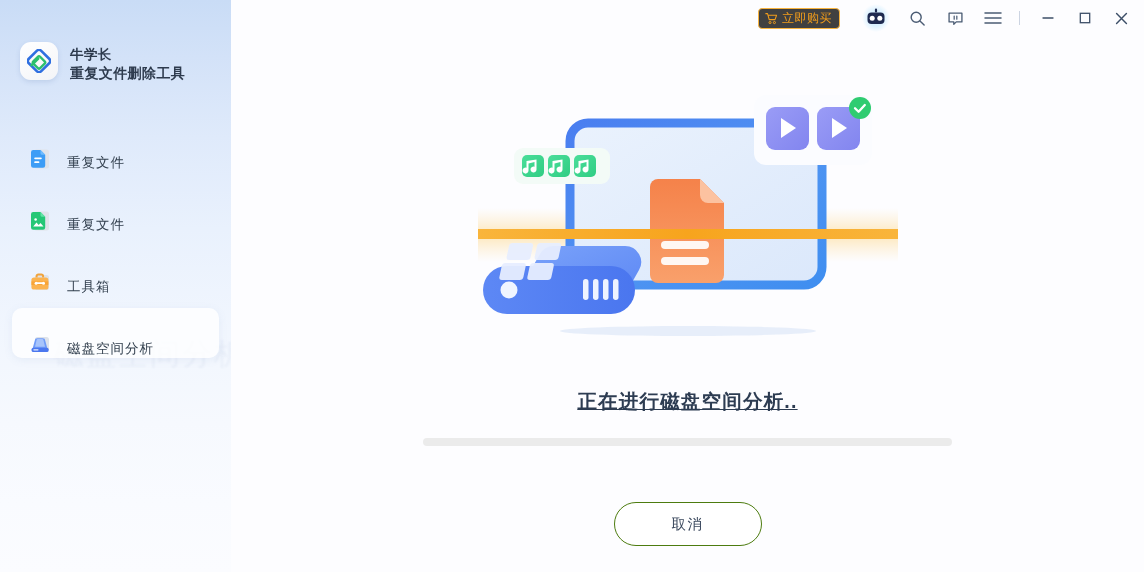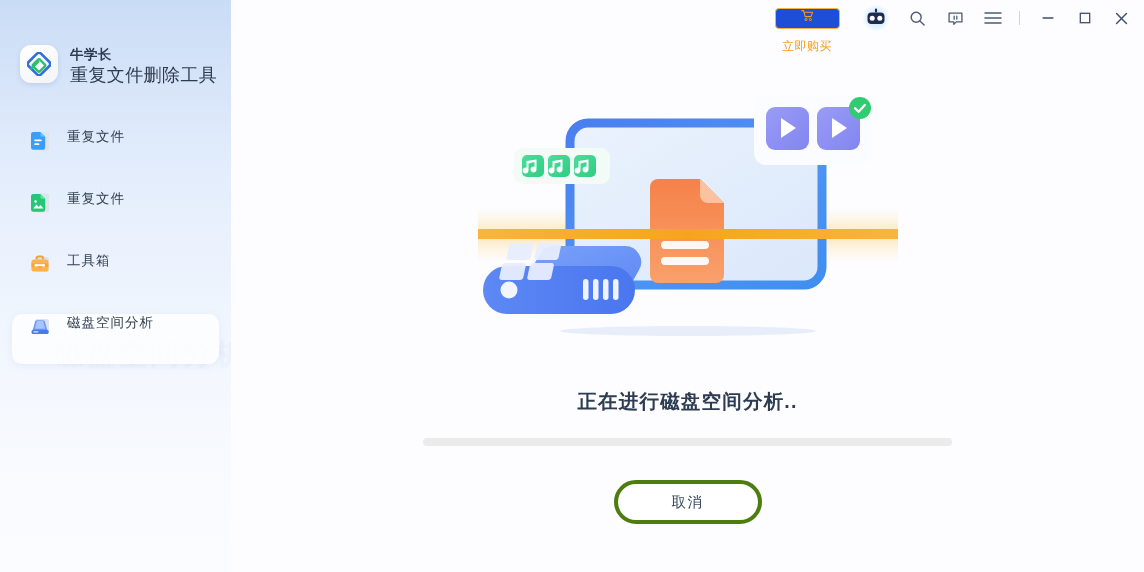--- a/index.html
+++ b/index.html
@@ -59,28 +59,28 @@
     box-shadow: 0 2px 5px rgba(70,100,160,0.16);
     display: flex; align-items: center; justify-content: center;
     flex: 0 0 38px;
   }
   .brand-text { line-height: 1.32; margin-top: 6px; }
   .brand-name {
     font-size: 13.5px; font-weight: bold; color: #2e3b4e;
     letter-spacing: 0.4px;
   }
   .brand-sub {
-    font-size: 18px; font-weight: normal; color: #2e3b4e;
+    font-size: 14px; font-weight: bold; color: #2e3b4e;
     letter-spacing: 0.4px;
   }
 
   .nav { margin-top: 40px; padding: 0 12px; position: relative; z-index: 2; }
   .nav-item {
     position: relative;
-    display: flex; align-items: flex-start; gap: 14px;
+    display: flex; align-items: flex-end; gap: 14px;
     height: 50px;
     padding-left: 15px;
     border-radius: 10px;
     margin-bottom: 12px;
     cursor: pointer;
   }
   .nav-item.active {
     background: rgba(255,255,255,0.78);
     box-shadow: 0 2px 8px rgba(110,140,190,0.10);
   }
@@ -105,33 +105,32 @@
     position: absolute;
     top: 0; left: 0; right: 0;
     height: 36px;
     display: flex;
     align-items: center;
     justify-content: flex-end;
     gap: 0;
     padding-right: 4px;
   }
   .buy-btn {
-    display: flex; align-items: center; gap: 16px;
+    display: flex; align-items: center; gap: 4px;
     height: 21px;
     padding: 0 7px 0 6px;
     border: 1px solid #f7b33e;
     border-radius: 4px;
-    background: #1d4ed8;
+    background: #404040;
     color: #f29d1b;
     font-size: 12px;
     letter-spacing: 0.5px;
     cursor: pointer;
     margin-right: 18px;
     white-space: nowrap;
-    flex-direction: column;
   }
   .tb-icon {
     width: 38px; height: 30px;
     display: flex; align-items: center; justify-content: center;
     cursor: pointer;
     color: #4b5c74;
   }
   .bot-wrap {
     width: 36px; height: 30px;
     display: flex; align-items: center; justify-content: center;
@@ -156,41 +155,42 @@
     width: 420px; height: 262px;
     position: relative;
   }
 
   .status-text {
     margin-top: 40px;
     font-size: 19.5px;
     font-weight: bold;
     color: #2d3c52;
     letter-spacing: 1.2px;
+    text-decoration: underline;
   }
 
   .progress-track {
     margin-top: 23px;
     width: 529px; height: 8px;
     border-radius: 4px;
     background: #ebebeb;
     position: relative;
     overflow: hidden;
     cursor: pointer;
   }
   .progress-fill {
     height: 100%;
     border-radius: 4px;
     background: #4c82f7;
   }
 
   .cancel-btn {
-    margin-top: 34px;
+    margin-top: 56px;
     width: 148px; height: 44px;
-    border: 4px solid #4d7c0f;
+    border: 1px solid #4d7c0f;
     border-radius: 22px;
     background: #ffffff;
     color: #39475c;
     font-size: 14.5px;
     letter-spacing: 1.5px;
     cursor: pointer;
     font-family: "Liberation Sans", "DejaVu Sans", sans-serif;
     display: flex; align-items: center; justify-content: center;
   }
 </style>

